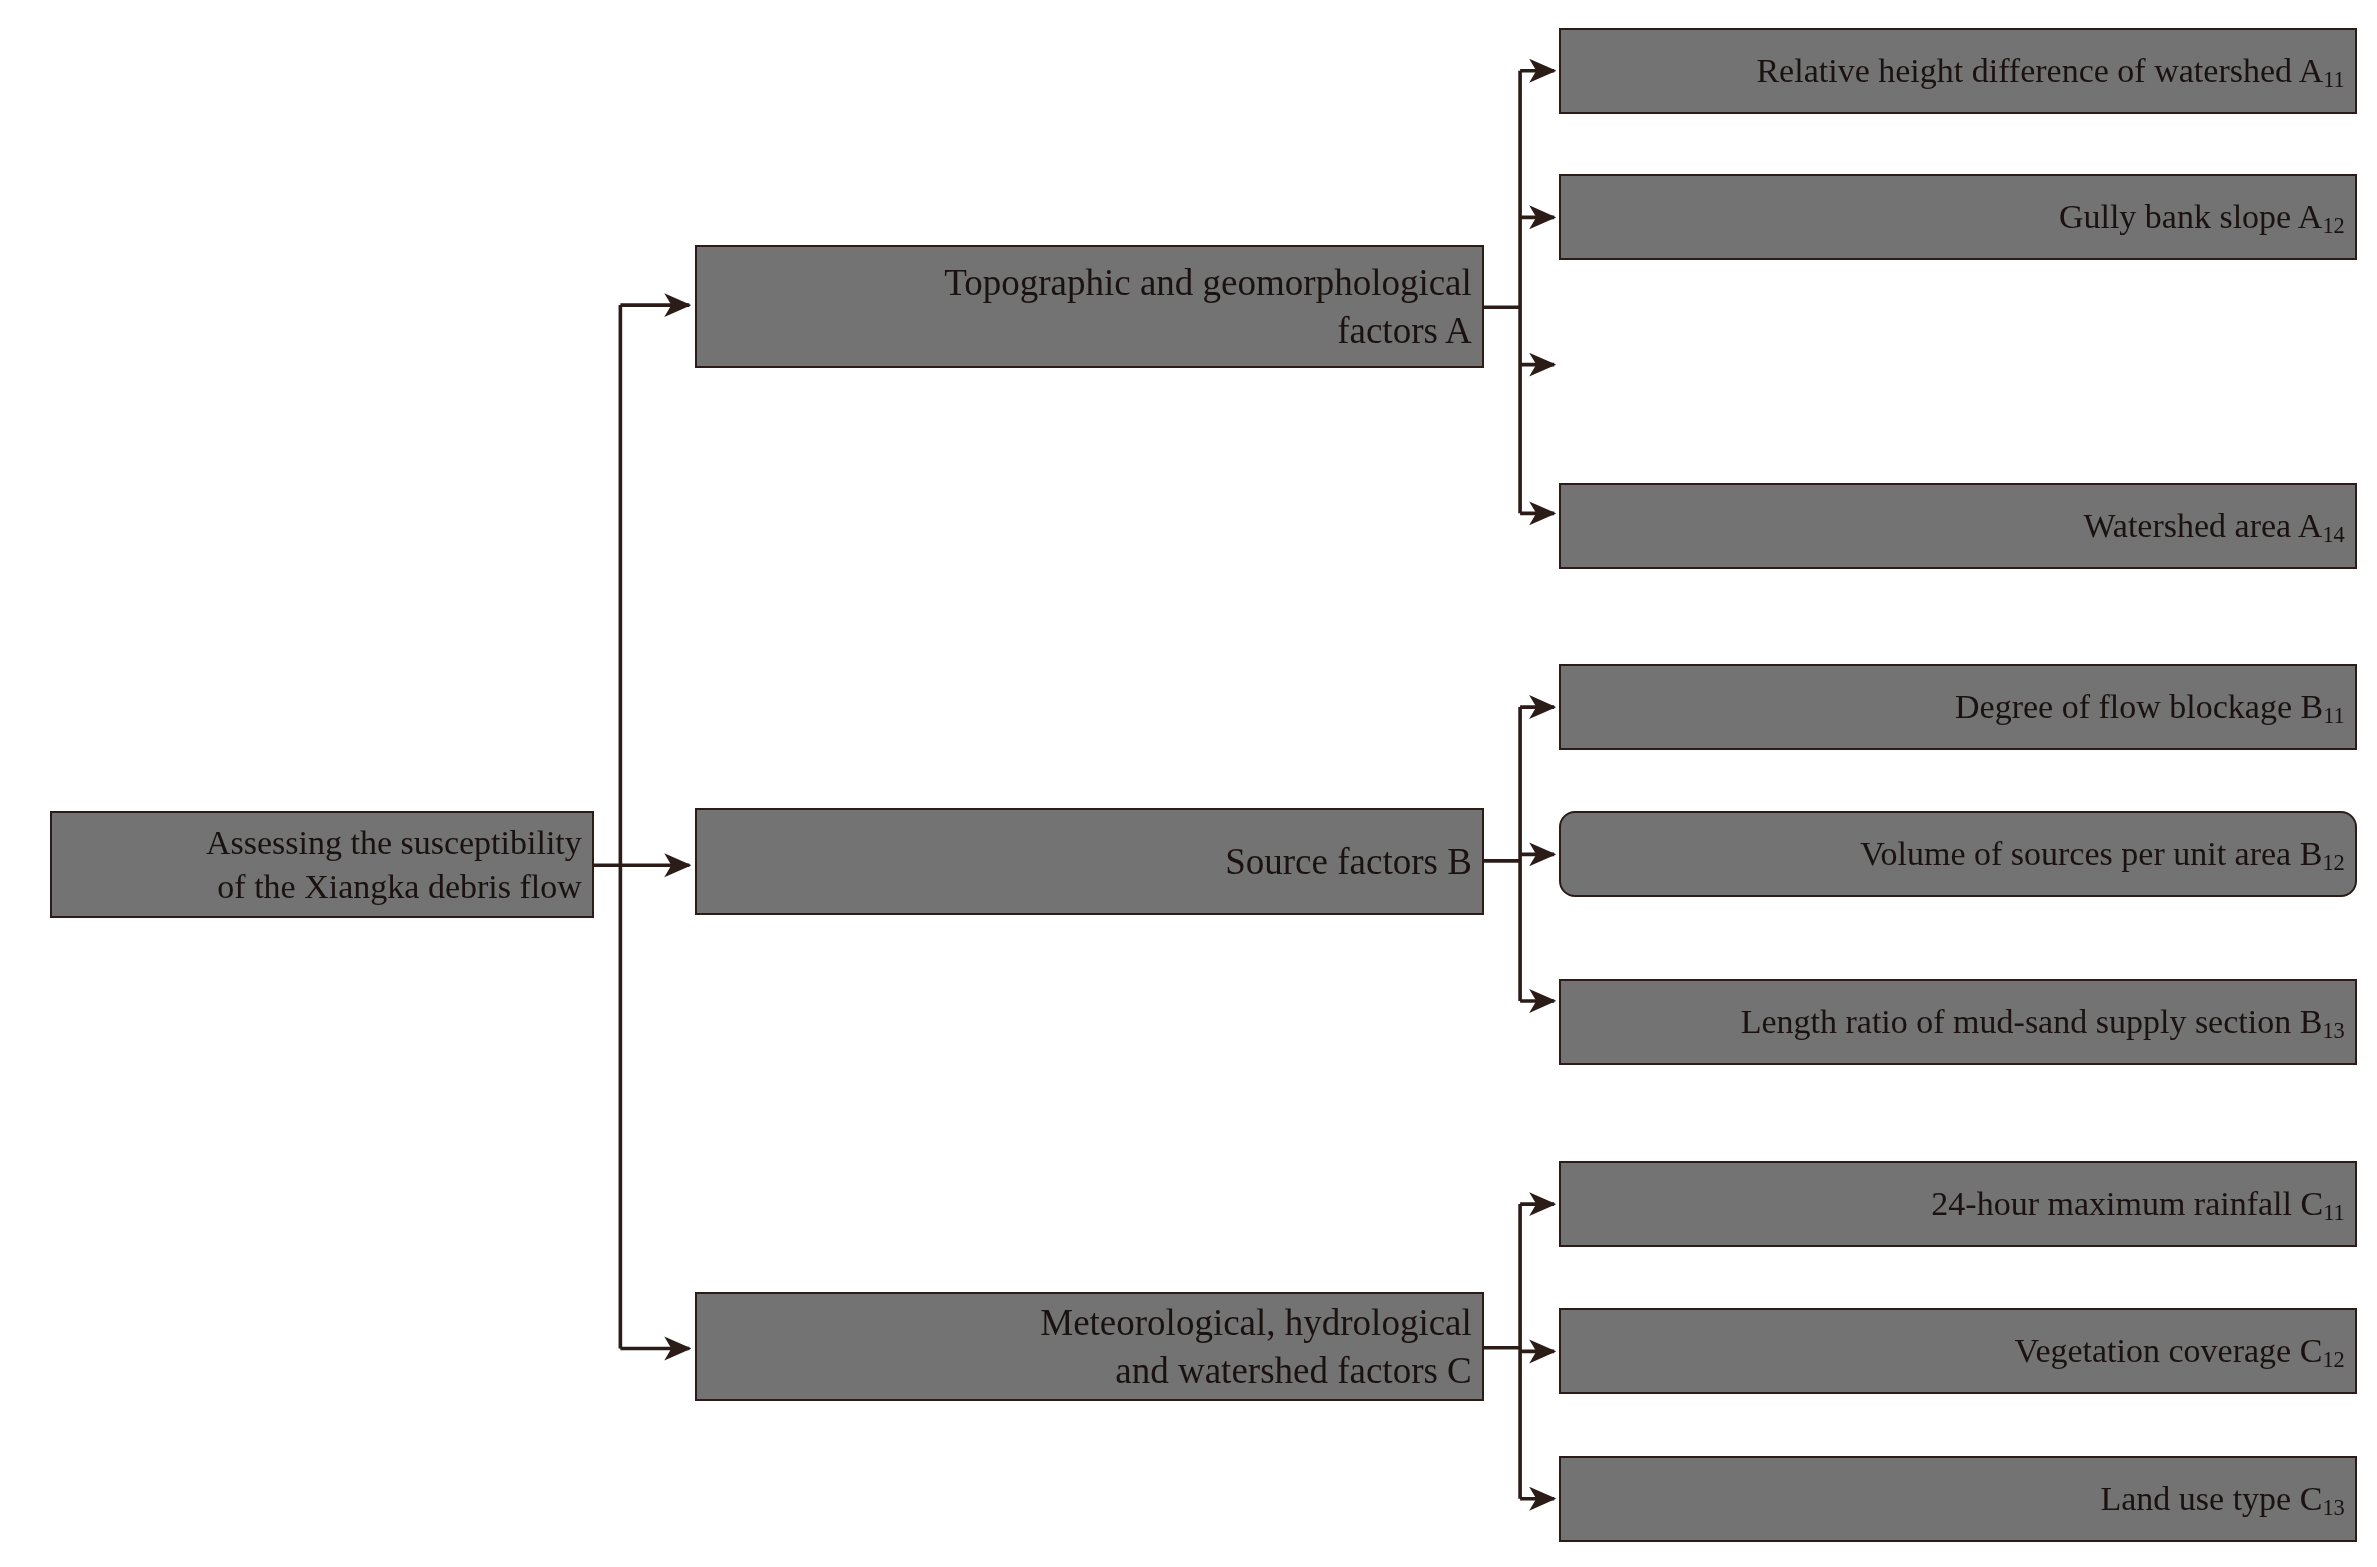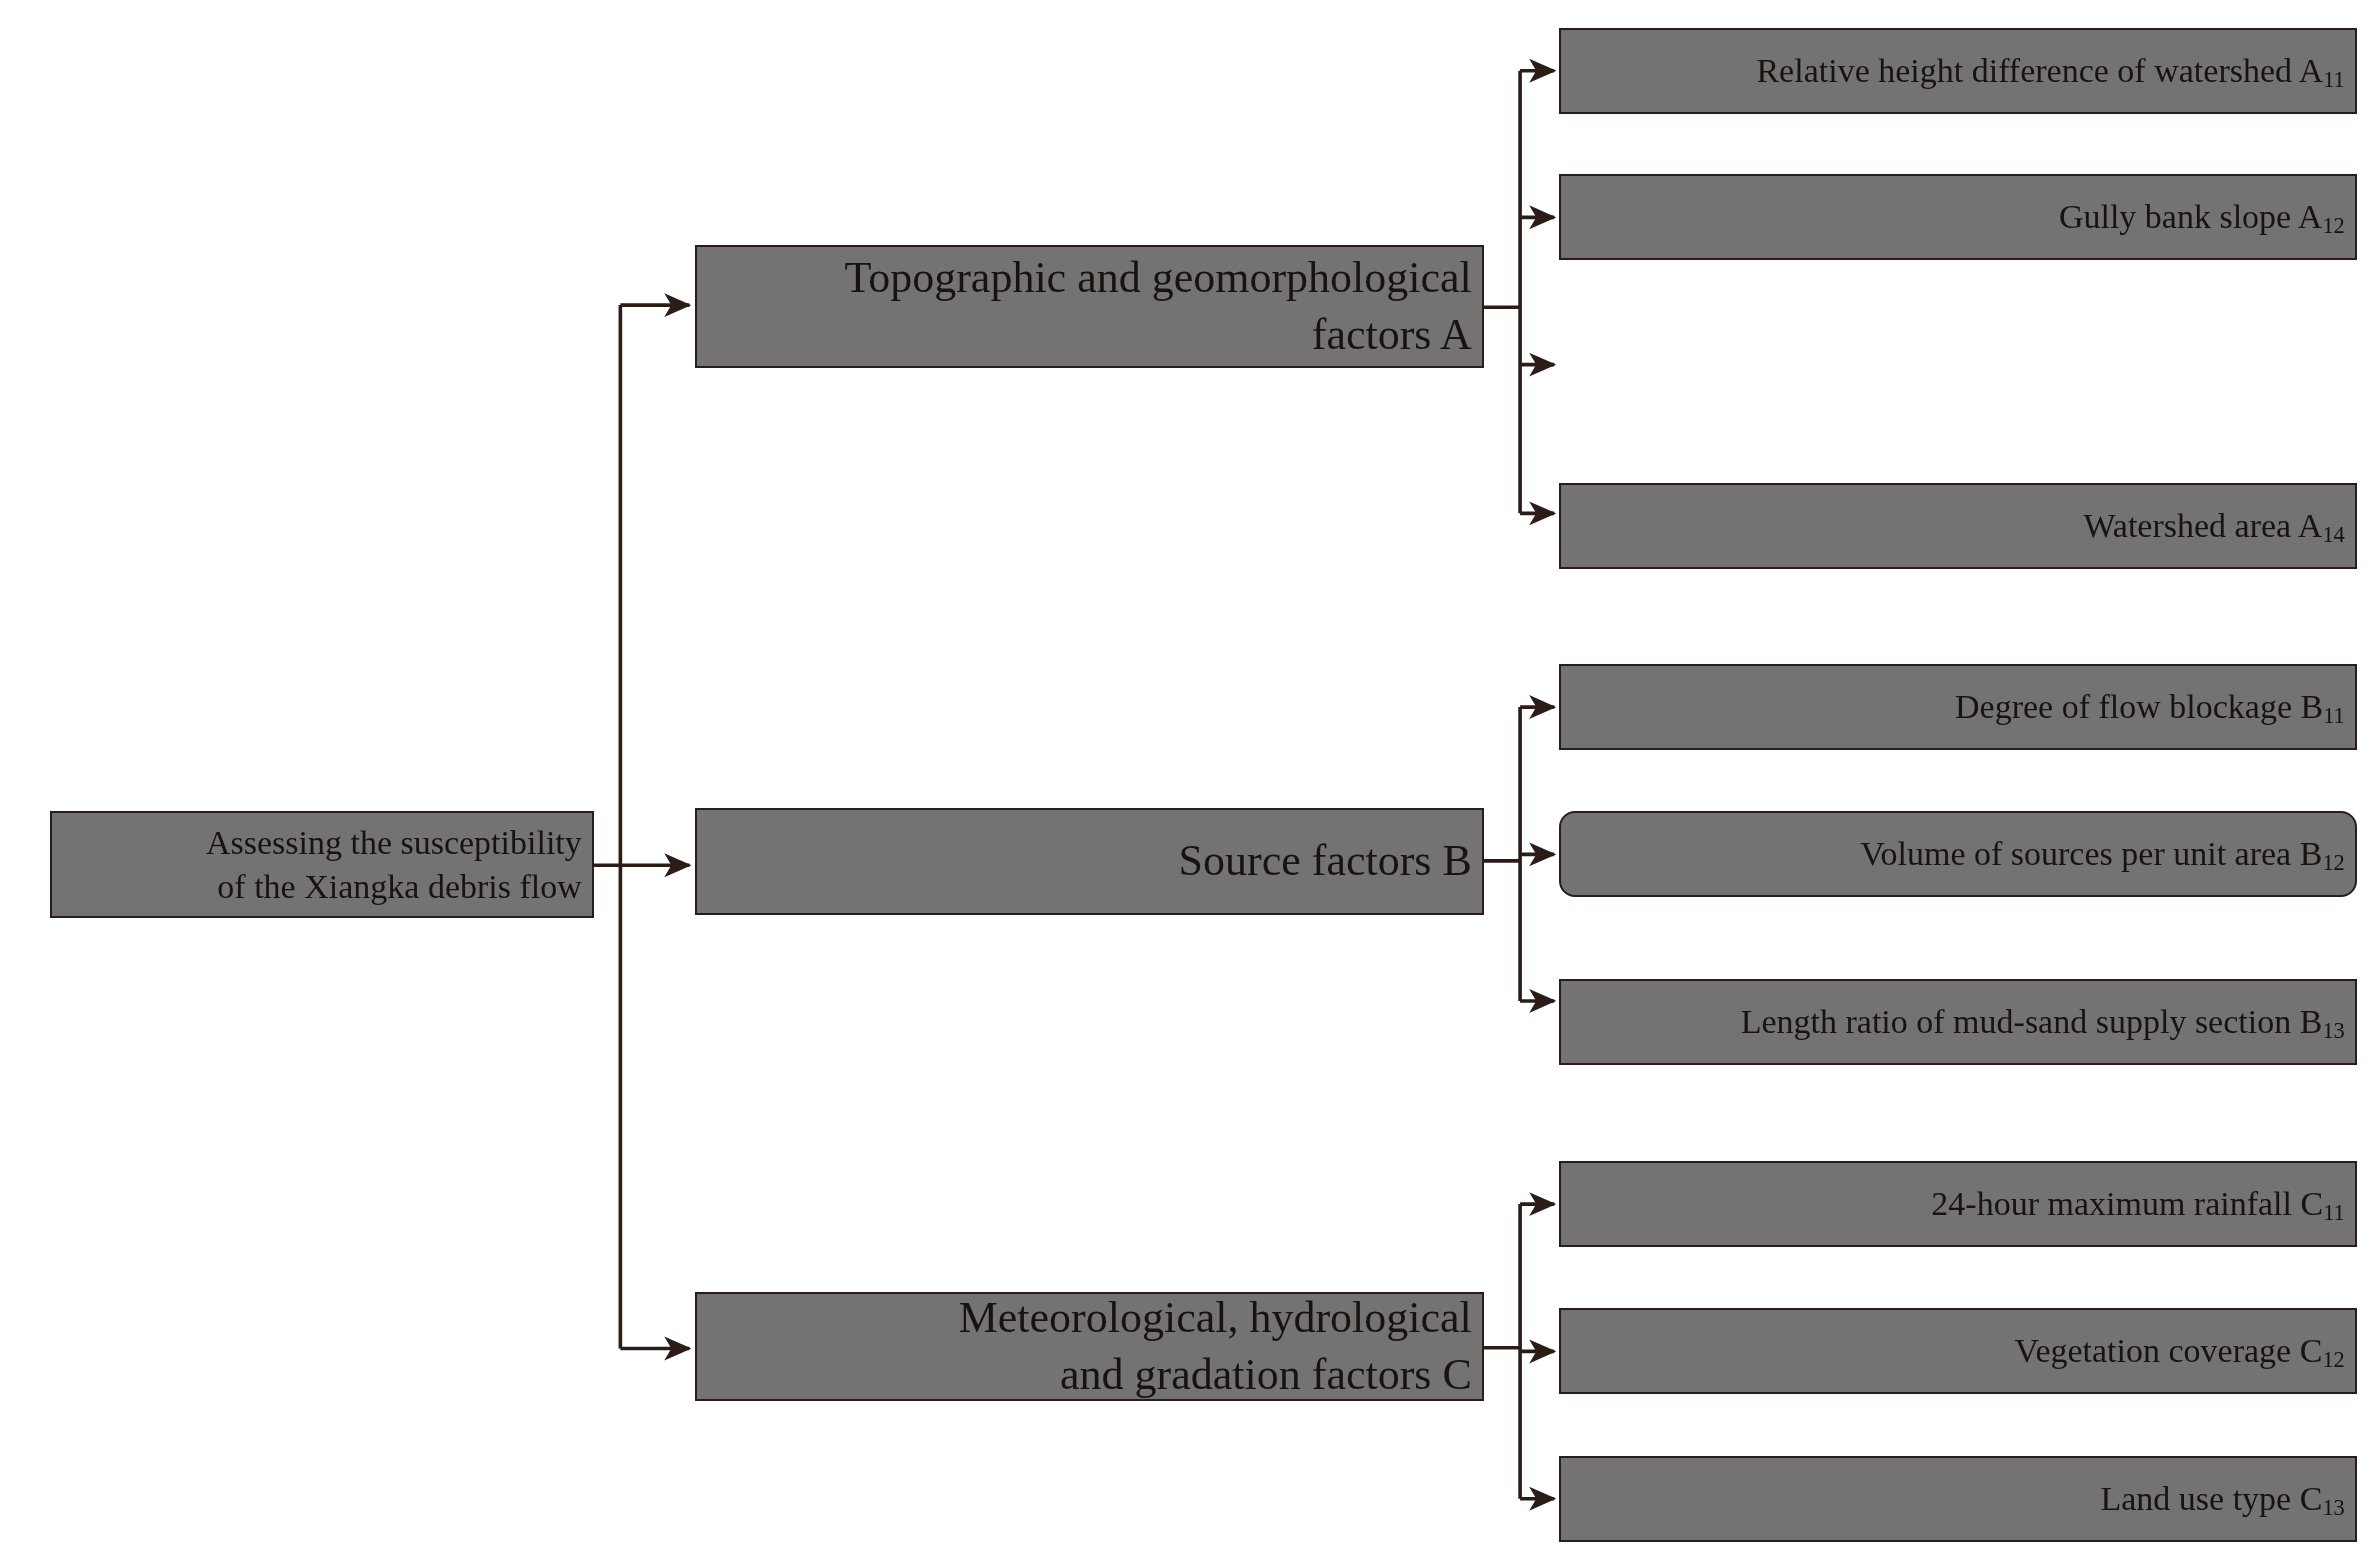--- a/index.html
+++ b/index.html
@@ -28,21 +28,21 @@
     justify-content: center;
     text-align: right;
     color: #1a1210;
     line-height: 1.28;
     padding: 0 10.2px;
   }
   .node-root {
     font-size: 34px;
   }
   .node-l2 {
-    font-size: 44px;
+    font-size: 37px;
   }
   .node-leaf {
     font-size: 34px;
   }
   .node .label {
     display: block;
     width: 100%;
   }
   .node sub {
     font-size: 0.66em;
@@ -123,21 +123,21 @@
     </span>
   </div>
 
   <div class="node node-l2" style="left:695px; top:808px; width:789px; height:107px;">
     <span class="label">Source factors B</span>
   </div>
 
   <div class="node node-l2" style="left:695px; top:1292px; width:789px; height:109px;">
     <span class="label">
       <span>Meteorological, hydrological</span><br>
-      <span>and gradation factors C</span>
+      <span>and watershed factors C</span>
     </span>
   </div>
 
   <div class="node node-leaf" style="left:1559px; top:27.6px; width:798px; height:86px;">
     <span class="label"><span>Relative height difference of watershed A</span><sub>11</sub></span>
   </div>
 
   <div class="node node-leaf" style="left:1559px; top:174px; width:798px; height:86px;">
     <span class="label"><span>Gully bank slope A</span><sub>12</sub></span>
   </div>

